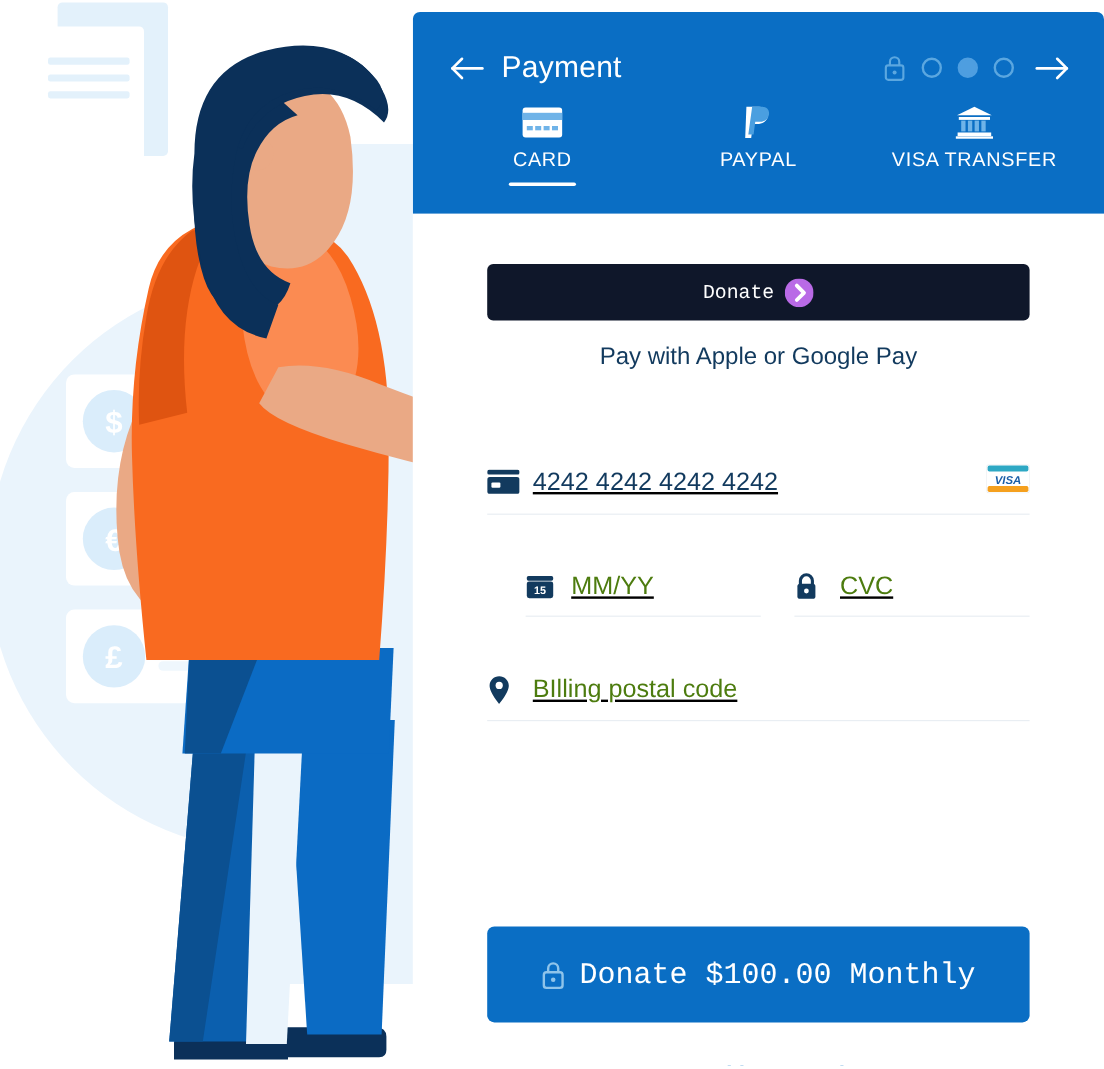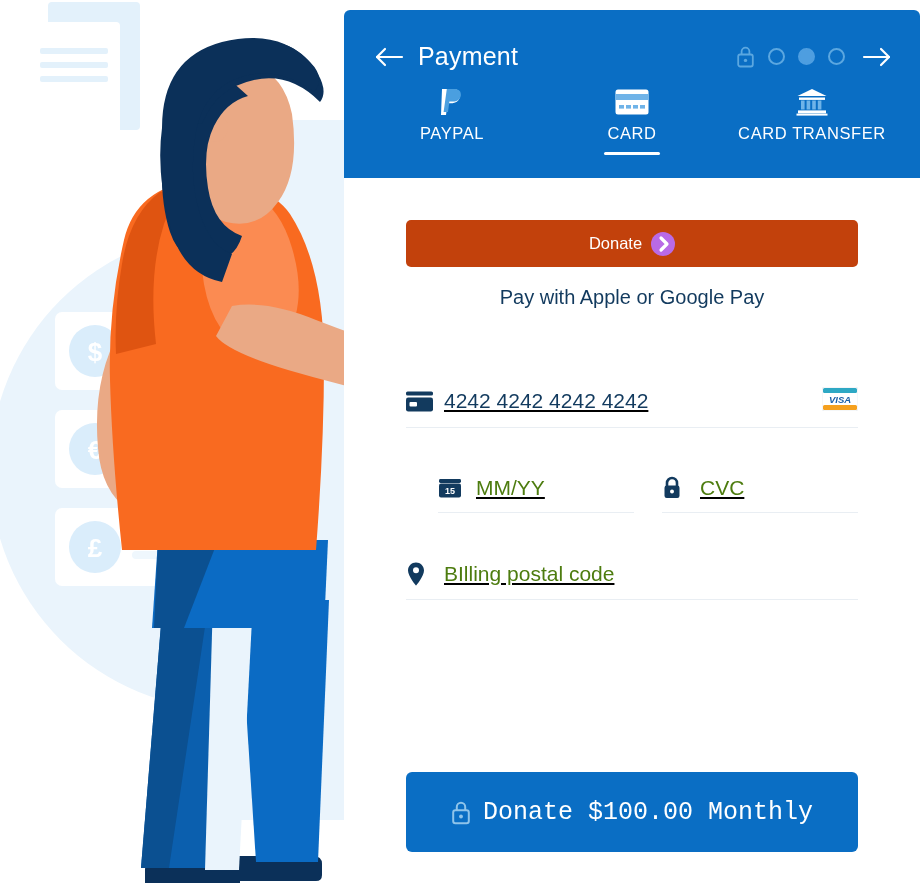--- a/index.html
+++ b/index.html
@@ -140,26 +140,26 @@
     padding: 0 62px;
     position: relative;
     height: 710px;
     box-sizing: border-box;
   }
 
   .donate-wallet-btn {
     margin-top: 42px;
     width: 100%;
     height: 47px;
-    background: #c2410c;
+    background: #0f172a;
     border: none;
     border-radius: 5px;
     color: #ffffff;
     font-size: 16.5px;
-    font-family: Liberation Sans, sans-serif;
+    font-family: Liberation Mono, monospace;
     display: flex;
     align-items: center;
     justify-content: center;
     gap: 9px;
     cursor: pointer;
     position: relative;
     z-index: 2;
   }
   .chev-badge {
     width: 24px; height: 24px;
@@ -371,60 +371,60 @@
             <svg class="fwd-arrow" viewBox="0 0 30 24" fill="none">
               <path d="M2 12h25" stroke="#ffffff" stroke-width="2.2" stroke-linecap="round"></path>
               <path d="M19 4l8 8-8 8" stroke="#ffffff" stroke-width="2.2" stroke-linecap="round" stroke-linejoin="round"></path>
             </svg>
           </span>
         </div>
       </div>
 
       <div class="tabs">
 
-        <div class="tab">
-          <span class="tab-icon">
-            <svg width="26" height="30" viewBox="0 0 26 30">
-              <path d="M3 2h10.5c5.3 0 8.3 2.6 7.6 7.3-.7 4.6-4.2 7-9.3 7H8.5L7 28H2L3 2z" fill="#ffffff"></path>
-              <path d="M7.8 2h7.4c4.6 0 7.2 2.3 6.6 6.4-.6 4-3.7 6.1-8.1 6.1h-3.3L9 25H4.6L7.8 2z" fill="#4a9fe0"></path>
-            </svg>
-          </span>
-          <span class="tab-label">PAYPAL</span>
-          <span class="tab-underline"></span>
-        </div>
-
         <div class="tab selected">
           <span class="tab-icon">
             <svg width="34" height="26" viewBox="0 0 34 26">
               <rect x="0.5" y="0.5" width="33" height="25" rx="2.5" fill="#ffffff"></rect>
               <rect x="0.5" y="5" width="33" height="6" fill="#6fb3e8"></rect>
               <rect x="4" y="16" width="5" height="3.6" fill="#6fb3e8"></rect>
               <rect x="11" y="16" width="5" height="3.6" fill="#6fb3e8"></rect>
               <rect x="18" y="16" width="5" height="3.6" fill="#6fb3e8"></rect>
               <rect x="25" y="16" width="5" height="3.6" fill="#6fb3e8"></rect>
             </svg>
           </span>
           <span class="tab-label">CARD</span>
+          <span class="tab-underline"></span>
+        </div>
+
+        <div class="tab">
+          <span class="tab-icon">
+            <svg width="26" height="30" viewBox="0 0 26 30">
+              <path d="M3 2h10.5c5.3 0 8.3 2.6 7.6 7.3-.7 4.6-4.2 7-9.3 7H8.5L7 28H2L3 2z" fill="#ffffff"></path>
+              <path d="M7.8 2h7.4c4.6 0 7.2 2.3 6.6 6.4-.6 4-3.7 6.1-8.1 6.1h-3.3L9 25H4.6L7.8 2z" fill="#4a9fe0"></path>
+            </svg>
+          </span>
+          <span class="tab-label">PAYPAL</span>
           <span class="tab-underline"></span>
         </div>
 
         <div class="tab">
           <span class="tab-icon">
             <svg width="32" height="28" viewBox="0 0 32 28">
               <path d="M16 1L1.5 8h29L16 1z" fill="#ffffff"></path>
               <rect x="3" y="9.5" width="26" height="2.4" fill="#ffffff"></rect>
               <rect x="5" y="12.5" width="3.6" height="9" fill="#6fb3e8"></rect>
               <rect x="10.6" y="12.5" width="3.6" height="9" fill="#6fb3e8"></rect>
               <rect x="16.2" y="12.5" width="3.6" height="9" fill="#6fb3e8"></rect>
               <rect x="21.8" y="12.5" width="3.6" height="9" fill="#6fb3e8"></rect>
               <rect x="2" y="22.4" width="28" height="3" fill="#ffffff"></rect>
               <rect x="0.5" y="25.6" width="31" height="2" fill="#ffffff"></rect>
             </svg>
           </span>
-          <span class="tab-label">CARD TRANSFER</span>
+          <span class="tab-label">VISA TRANSFER</span>
           <span class="tab-underline"></span>
         </div>
 
       </div>
     </div>
 
     <div class="card-body">
 
       <button class="donate-wallet-btn">
         <span>Donate</span>

